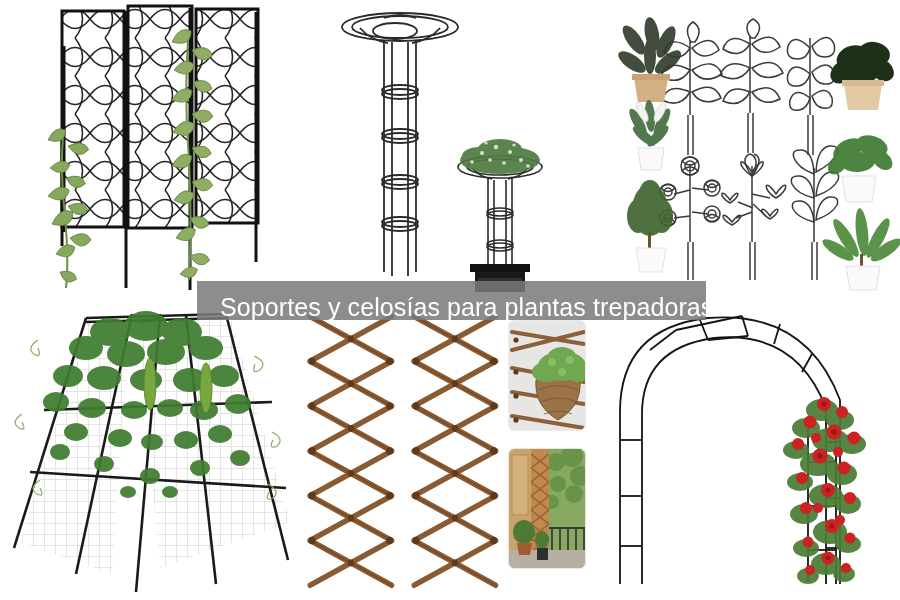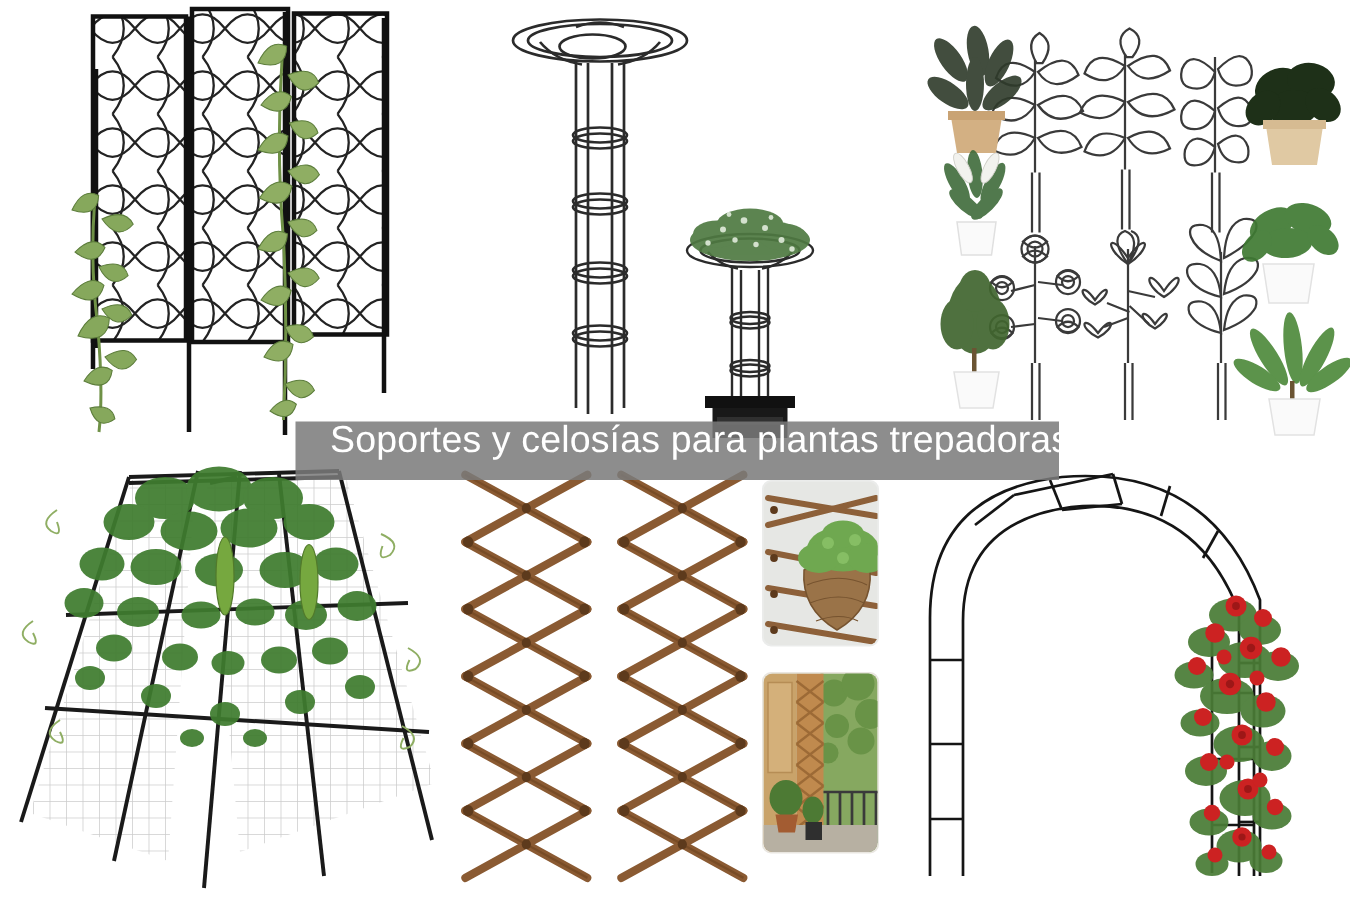--- a/index.html
+++ b/index.html
@@ -7,21 +7,21 @@
   #stage{position:relative;width:900px;height:600px;background:#ffffff;overflow:hidden;}
   .cell{position:absolute;overflow:hidden;}
 
   
   .fill{position:absolute;left:0;top:0;width:100%;height:100%;display:block;}
 
   
   #caption{
     position:absolute;left:197px;top:281px;width:509px;height:39px;
     background:rgba(122,122,122,0.86);
-    display:flex;align-items:flex-start;
+    display:flex;align-items:flex-end;
     z-index:50;
   }
   #caption .txt{
     color:#ffffff;font-size:25px;font-weight:400;letter-spacing:.1px;
     white-space:nowrap;padding-left:23px;line-height:1;
     font-family:"Liberation Sans",sans-serif;
   }
 </style>
 </head>
 <body>

